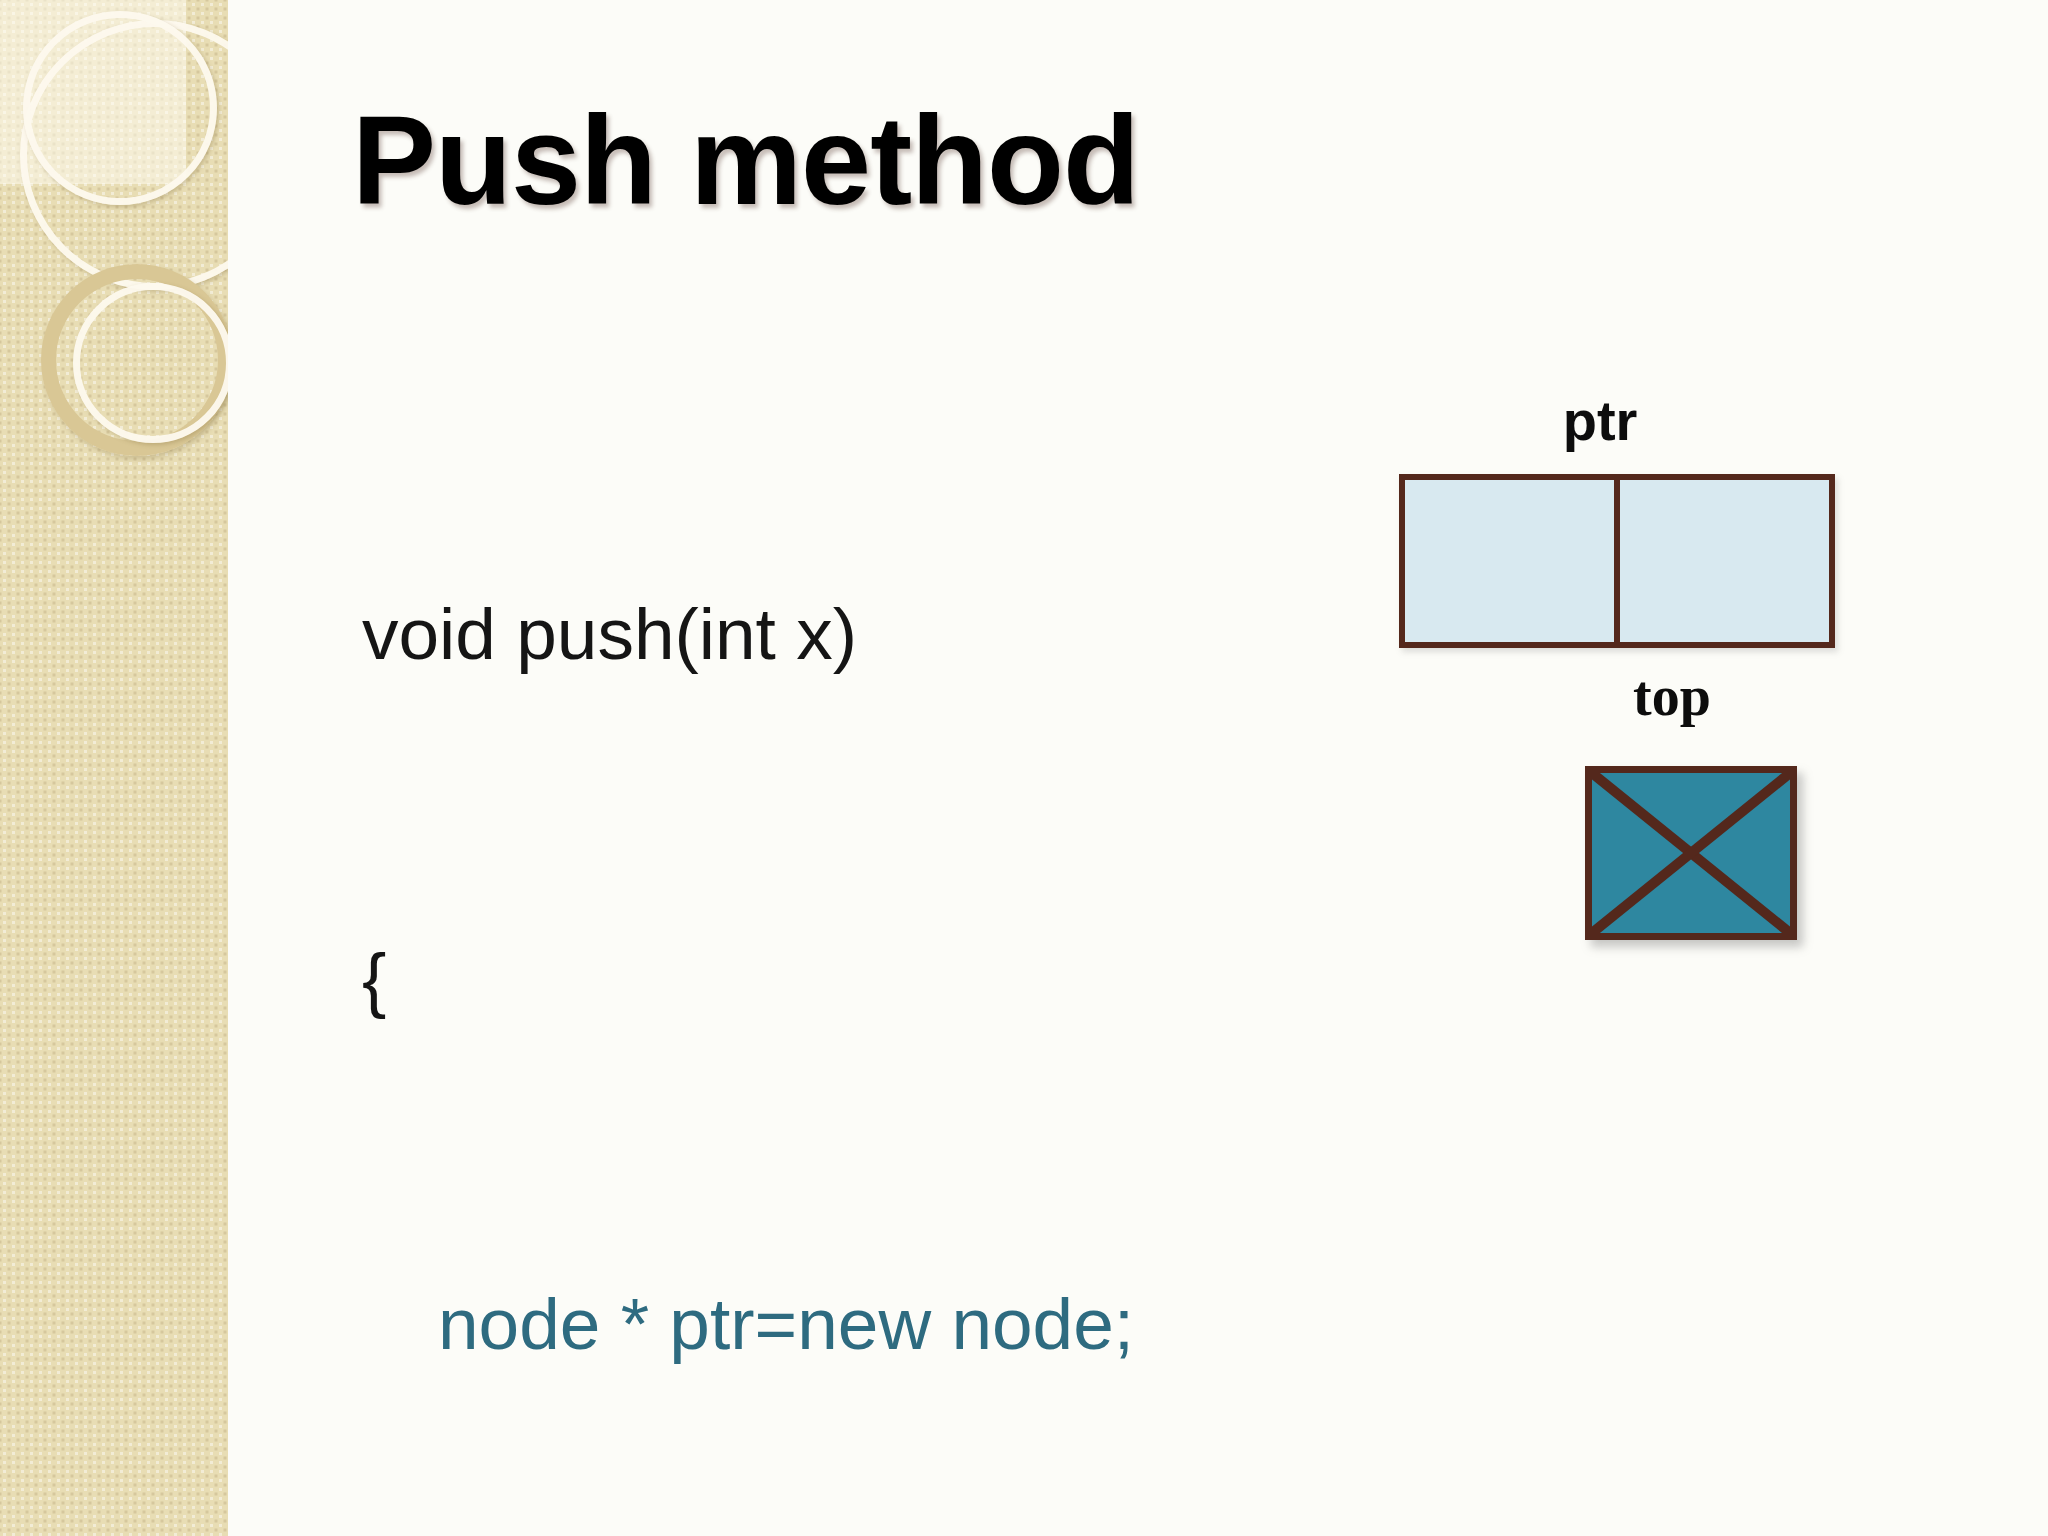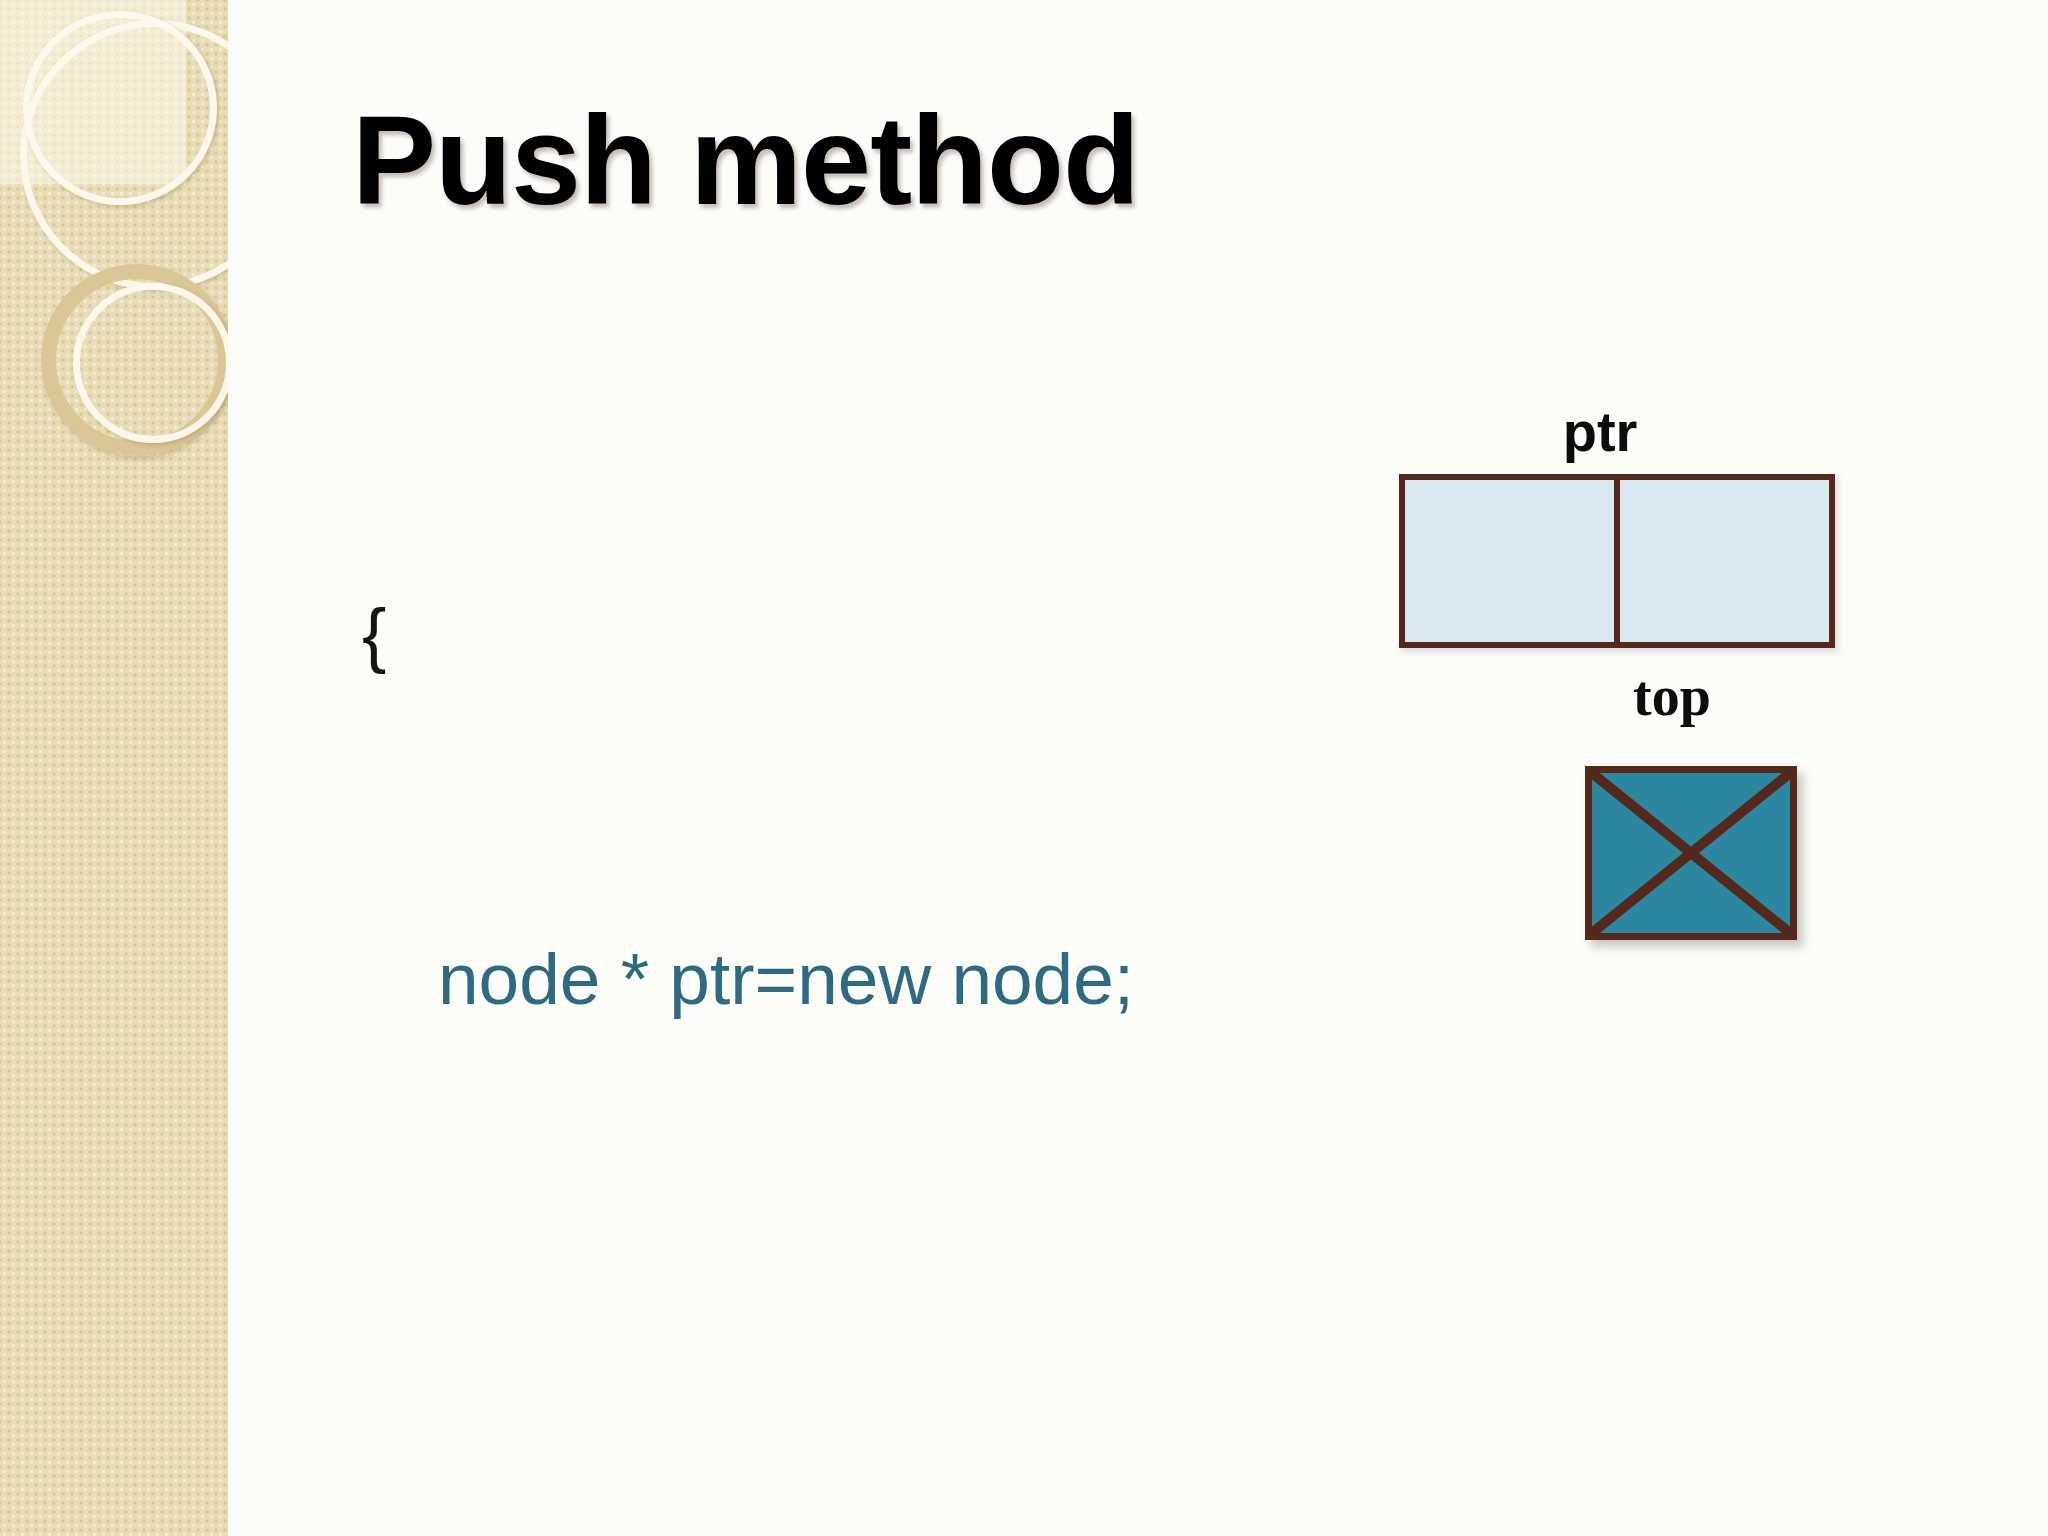--- a/index.html
+++ b/index.html
@@ -52,21 +52,21 @@
     color:#151515; white-space:pre;
   }
   .code .indent { padding-left:76px; }
   .code .teal   { color:#2e6b80; }
 
   
   .diagram-label {
     position:absolute; width:140px; text-align:center;
     font-size:56px; font-weight:bold; color:#0d0d0d;
   }
-  .ptr-label { left:1530px; top:399px; }
+  .ptr-label { left:1530px; top:388px; }
   .top-label { left:1602px; top:664px;font-family:Liberation Serif, serif; }
 
   .ptr-box {
     position:absolute; left:1399px; top:474px; width:436px; height:174px;
     background:#d8e9f0; border:6px solid #54281c;
     box-shadow:3px 4px 6px rgba(130,130,130,0.25);
   }
   .ptr-box .divider {
     position:absolute; left:calc(50% - 3px); top:0; bottom:0; width:6px;
     background:#54281c;
@@ -85,20 +85,21 @@
   <div class="decor-highlight"></div>
   <div class="ring ring-white ring1"></div>
   <div class="ring ring-white ring2"></div>
   <div class="ring ring-tan ring3"></div>
   <div class="ring ring-white ring4"></div>
 </div>
 
 <div class="title">Push method</div>
 
 <div class="code">
+  <div>void push(int x)</div>
   <div>{</div>
   <div class="indent teal">node * ptr=new node;</div>
   
   
   
   
 </div>
 
 <div class="diagram-label ptr-label">ptr</div>
 <div class="ptr-box">

